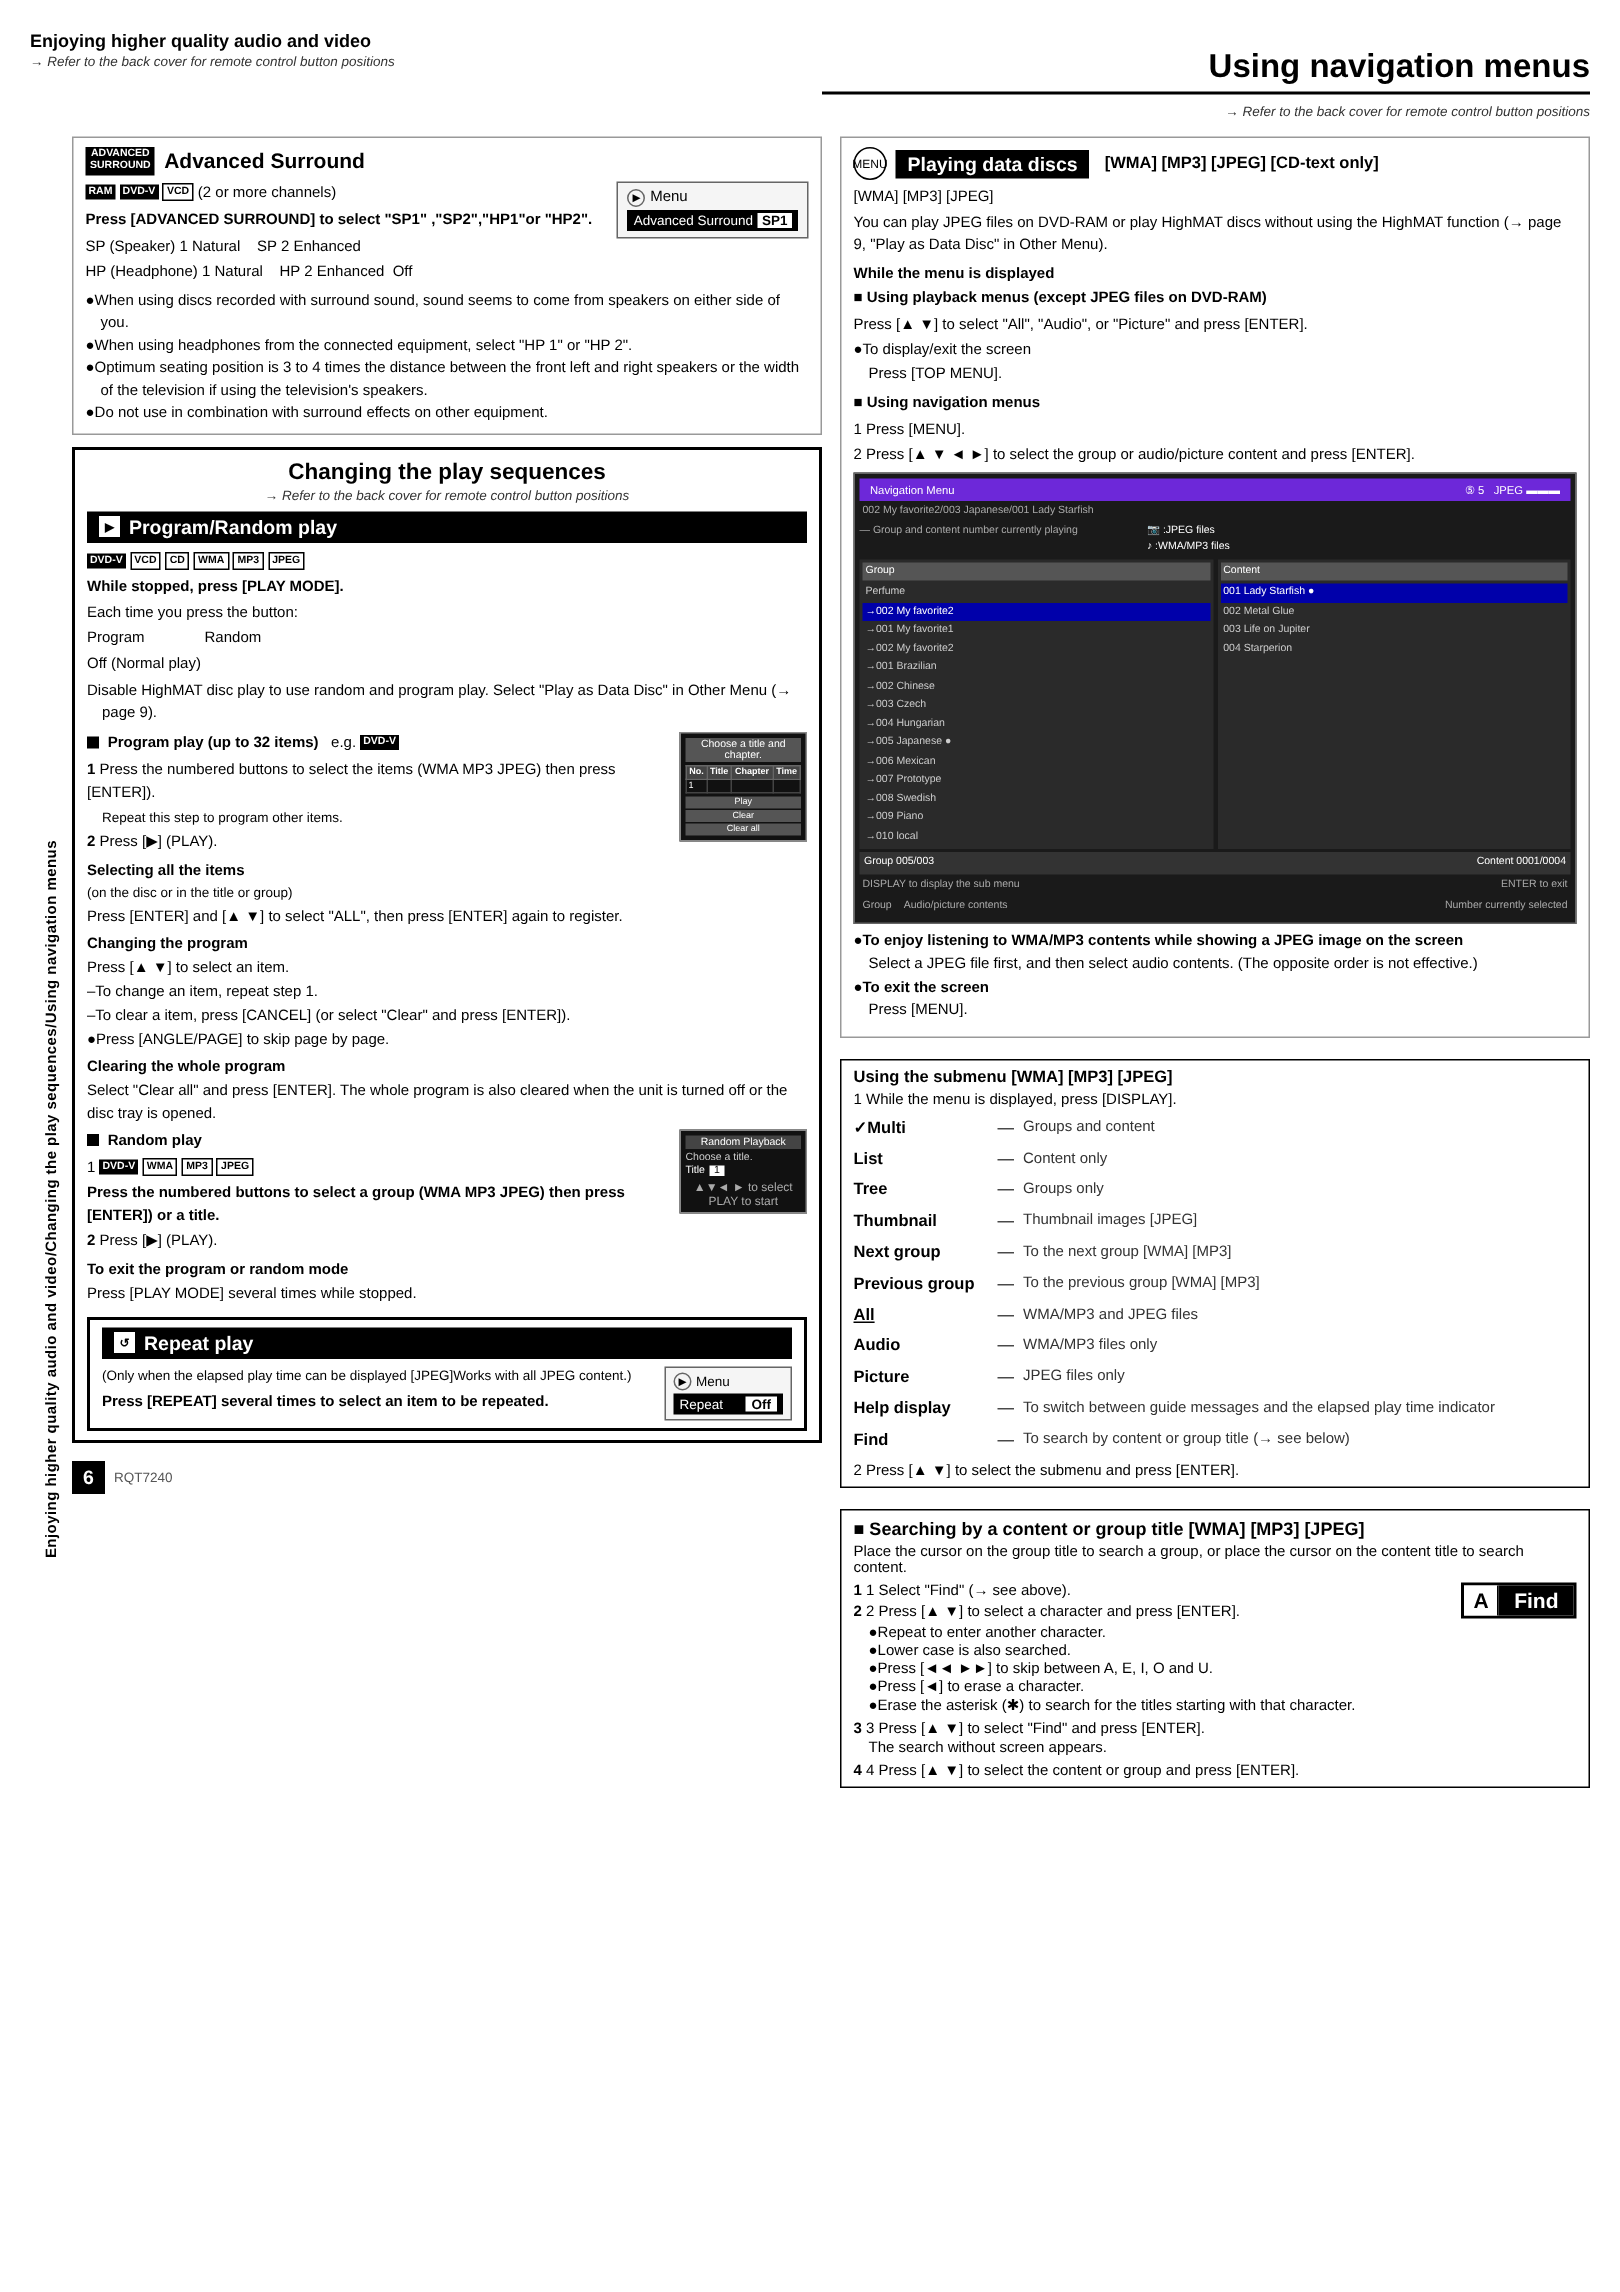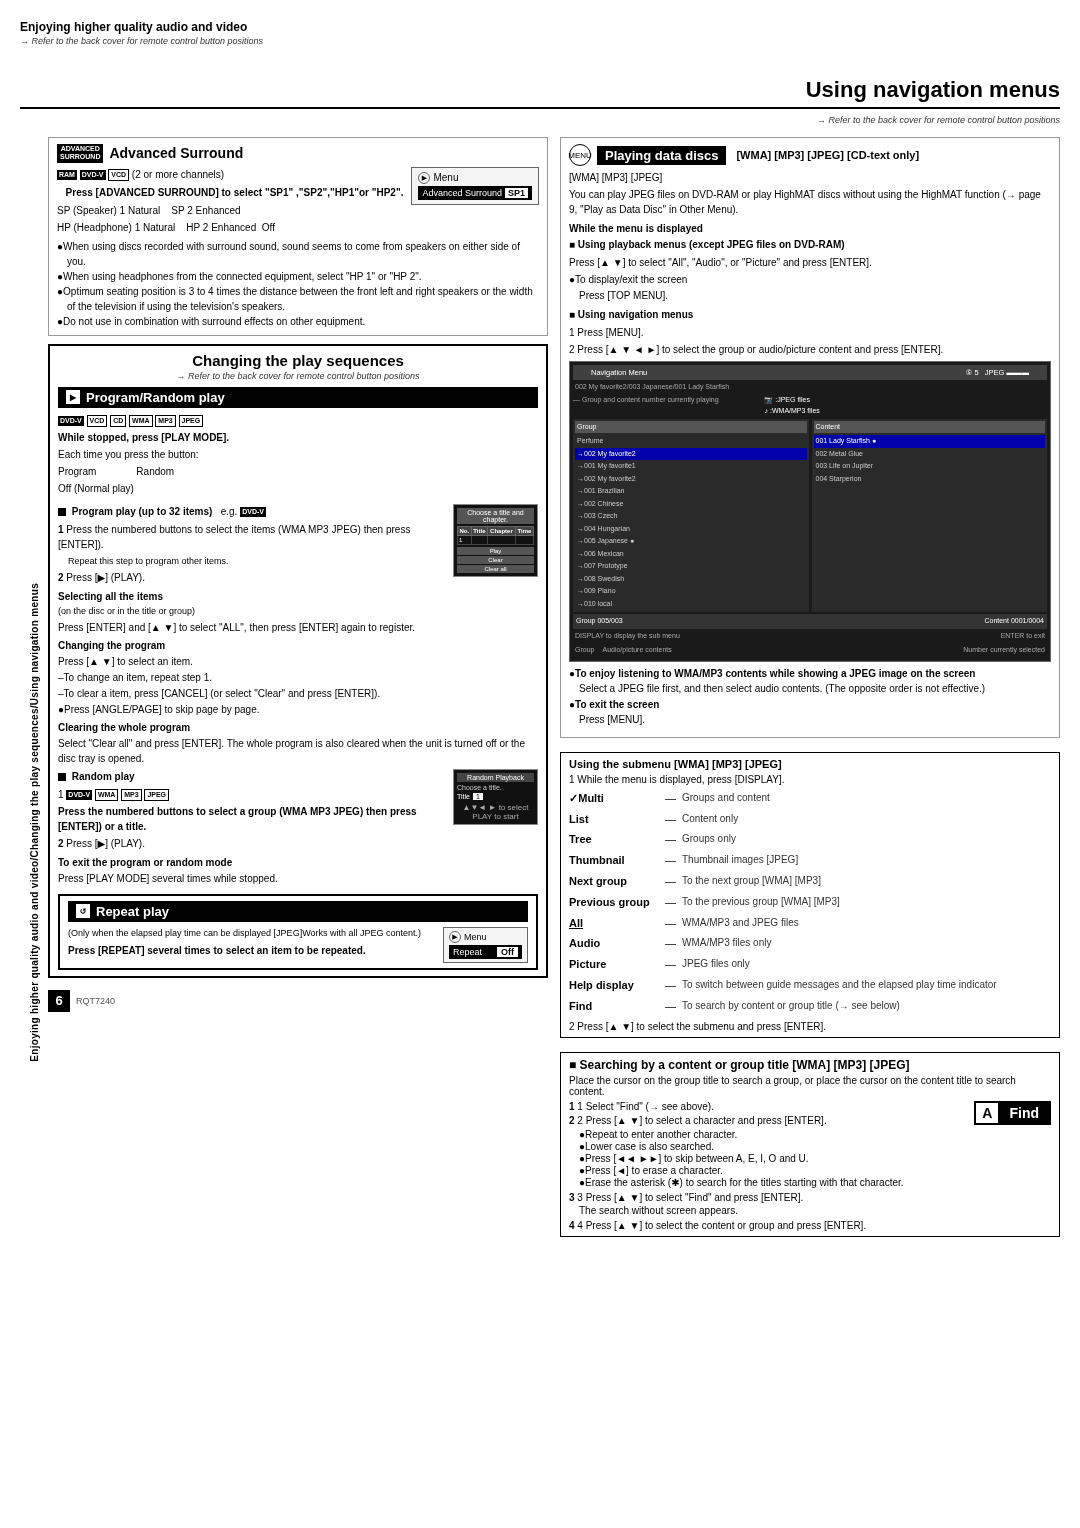--- a/index.html
+++ b/index.html
@@ -421,22 +421,22 @@
     .nav-vis-box {
       border: 1px solid #666;
       background: #1a1a1a;
       color: #fff;
       font-size: 7.5px;
       padding: 3px;
       margin: 4px 0;
     }
 
     .nav-vis-header {
-      background: #404040;
-      padding: 2px 18px;
+      background: #6d28d9;
+      padding: 2px 7px;
       display: flex;
       justify-content: space-between;
       align-items: flex-end;
       margin-bottom: 2px;
     }
 
     .nav-vis-body {
       display: flex;
       gap: 3px;
     }
@@ -542,21 +542,21 @@
       font-size: 8px;
       text-align: center;
       color: #aaa;
     }
   </style>
 </head>
 <body>
 
 <div class="page-wrapper">
 
-  <div style="display:flex; gap:16px; margin-bottom:8px;flex-direction:column;">
+  <div style="display:flex; gap:16px; margin-bottom:8px;">
     <div style="flex:1;">
       <div style="font-size:12px; font-weight:bold; margin-bottom:2px;">Enjoying higher quality audio and video</div>
       <div class="ref-line" style="font-style:italic;">
         <span>→ Refer to the back cover for remote control button positions</span>
       </div>
     </div>
     <div style="flex:1;margin-top:11px;">
       <div class="page-title">Using navigation menus</div>
       <div class="ref-line" style="font-style:italic; text-align:right;">
         <span>→ Refer to the back cover for remote control button positions</span>
@@ -592,21 +592,21 @@
               </div>
             </div>
 
             <div class="body-text cf">
               <div style="margin-bottom:3px;">
                 <span class="inline-badge">RAM</span>
                 <span class="inline-badge">DVD-V</span>
                 <span class="inline-badge-out">VCD</span>
                 <span> (2 or more channels)</span>
               </div>
-              <div style="font-weight:bold; margin-bottom:3px;text-align:right;">Press [ADVANCED SURROUND] to select "SP1" ,"SP2","HP1"or "HP2".</div>
+              <div style="font-weight:bold; margin-bottom:3px;">Press [ADVANCED SURROUND] to select "SP1" ,"SP2","HP1"or "HP2".</div>
               <div style="margin-bottom:2px;">
                 <span>SP (Speaker) 1 Natural</span>&nbsp;&nbsp;&nbsp;
                 <span>SP 2 Enhanced</span>
               </div>
               <div style="margin-bottom:4px;">
                 <span>HP (Headphone) 1 Natural</span>&nbsp;&nbsp;&nbsp;
                 <span>HP 2 Enhanced</span>&nbsp;
                 <span>Off</span>
               </div>
               <div class="bullet">●When using discs recorded with surround sound, sound seems to come from speakers on either side of you.</div>
@@ -635,20 +635,21 @@
                   <span class="inline-badge-out">MP3</span>
                   <span class="inline-badge-out">JPEG</span>
                 </div>
                 <div style="font-weight:bold; margin-bottom:2px;">While stopped, press [PLAY MODE].</div>
                 <div>Each time you press the button:</div>
                 <div style="display:flex; gap:40px; margin:2px 0;">
                   <span>Program</span>
                   <span>Random</span>
                 </div>
                 <div style="margin-bottom:3px;">Off (Normal play)</div>
+                <div class="bullet">Disable HighMAT disc play to use random and program play. Select "Play as Data Disc" in Other Menu (→ page 9).</div>
               </div>
 
               <div style="margin-top:5px;" class="cf">
 
                 <div class="prog-choose-box">
                   <div class="prog-choose-header">Choose a title and chapter.</div>
                   <table class="prog-choose-table">
                     <tbody>
                         <tr>
                       <th>No.</th>

